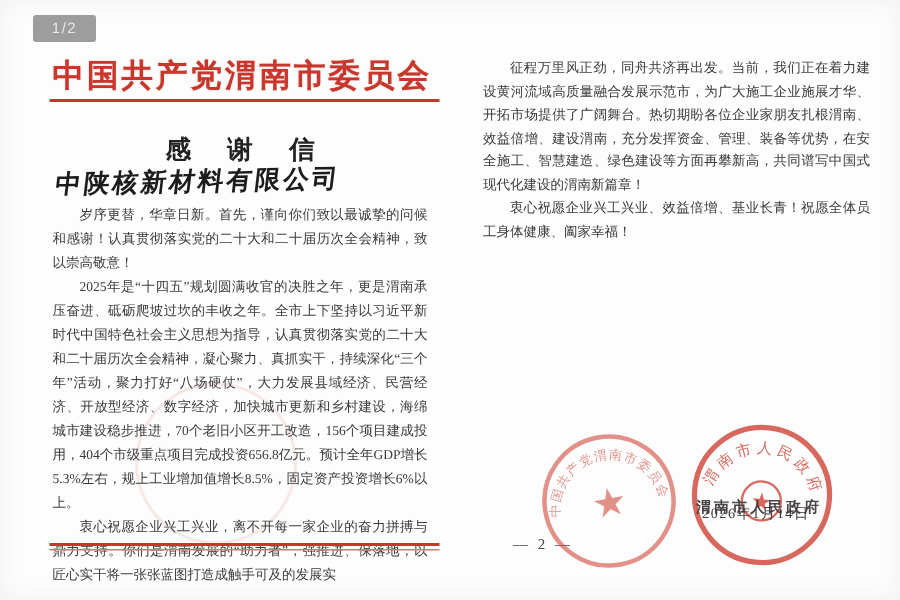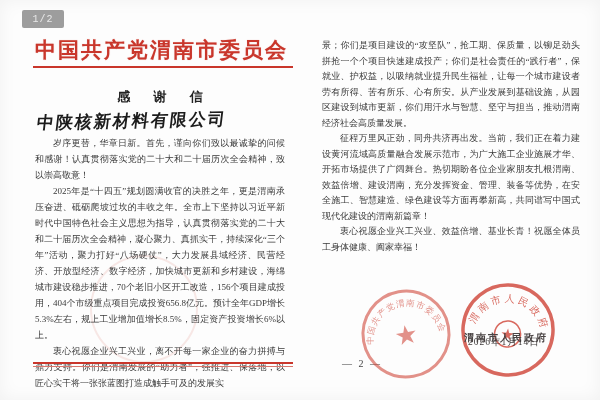--- a/index.html
+++ b/index.html
@@ -5,34 +5,34 @@
   html,body{margin:0;padding:0;background:#e9e9e9;}
   .canvas{
     position:relative;width:600px;height:400px;background:#fdfdfd;
     font-family:"Liberation Serif","DejaVu Serif",serif;overflow:hidden;
     box-shadow:inset 0 0 18px rgba(0,0,0,0.05);
   }
   
   .badge{
     position:absolute;left:22px;top:10px;width:42px;height:18px;
     background:#9d9d9d;border-radius:2px;color:#e9e9e9;
-    font-family:Liberation Mono, monospace;font-size:10px;
+    font-family:Liberation Sans, sans-serif;font-size:10px;
     display:flex;align-items:center;justify-content:center;letter-spacing:1px;
   }
   
   .page1{position:absolute;left:35px;top:0;width:250px;height:400px;}
   .letterhead{
     position:absolute;left:0;top:36px;width:100%;text-align:center;
     color:#c9362b;font-weight:bold;font-size:21px;letter-spacing:2px;
     text-shadow:0 0 1px rgba(201,54,43,.35);white-space:nowrap;
   }
   .head-rule{position:absolute;left:-2px;top:66px;width:104%;height:2px;background:#c9362b;}
   .letter-title{
     position:absolute;left:0;top:88px;width:100%;text-align:center;
-    color:#222;font-weight:bold;font-size:13px;letter-spacing:10px;text-indent:10px;
+    color:#222;font-weight:bold;font-size:17px;letter-spacing:10px;text-indent:10px;
   }
   .recipient{
     position:absolute;left:2px;top:109px;width:240px;color:#1c1c1c;
     font-size:17px;font-weight:bold;letter-spacing:2px;
     transform:rotate(-1.2deg) skewX(-8deg);white-space:nowrap;
   }
   .bodytext{position:absolute;color:#3a3a3a;font-size:9px;text-align:justify;}
   .bodytext p{margin:0;text-indent:2em;}
   .bodytext p.noindent{text-indent:0;}
   .p1-body{left:0;top:135px;width:250px;line-height:16px;z-index:2;}
@@ -80,21 +80,20 @@
     </div>
     <div class="bleed"></div>
     <div class="foot-rule">
       <div class="r1"></div>
         <div class="r2"></div>
     </div>
   </div>
 
   <div class="page2">
     <div class="bodytext p2-body">
-      <p class="noindent">景；你们是项目建设的“攻坚队”，抢工期、保质量，以铆足劲头拼抢一个个项目快速建成投产；你们是社会责任的“践行者”，保就业、护权益，以吸纳就业提升民生福祉，让每一个城市建设者劳有所得、苦有所乐、心有所安。从产业发展到基础设施，从园区建设到城市更新，你们用汗水与智慧、坚守与担当，推动渭南经济社会高质量发展。</p>
       <p>征程万里风正劲，同舟共济再出发。当前，我们正在着力建设黄河流域高质量融合发展示范市，为广大施工企业施展才华、开拓市场提供了广阔舞台。热切期盼各位企业家朋友扎根渭南、效益倍增、建设渭南，充分发挥资金、管理、装备等优势，在安全施工、智慧建造、绿色建设等方面再攀新高，共同谱写中国式现代化建设的渭南新篇章！</p>
       <p>衷心祝愿企业兴工兴业、效益倍增、基业长青！祝愿全体员工身体健康、阖家幸福！</p>
     </div>
 
     <div class="seal seal-left">
       <svg width="92" height="92" viewBox="0 0 92 92">
         <circle cx="46" cy="46" r="43" fill="none" stroke="#cf4437" stroke-width="3"></circle>
         <path id="arcL" d="M 12,52 A 34,34 0 0 1 80,52" fill="none"></path>
         <text font-size="8.5" fill="#cf4437" letter-spacing="1">
           <textPath href="#arcL" startOffset="50%" text-anchor="middle">中国共产党渭南市委员会</textPath>

